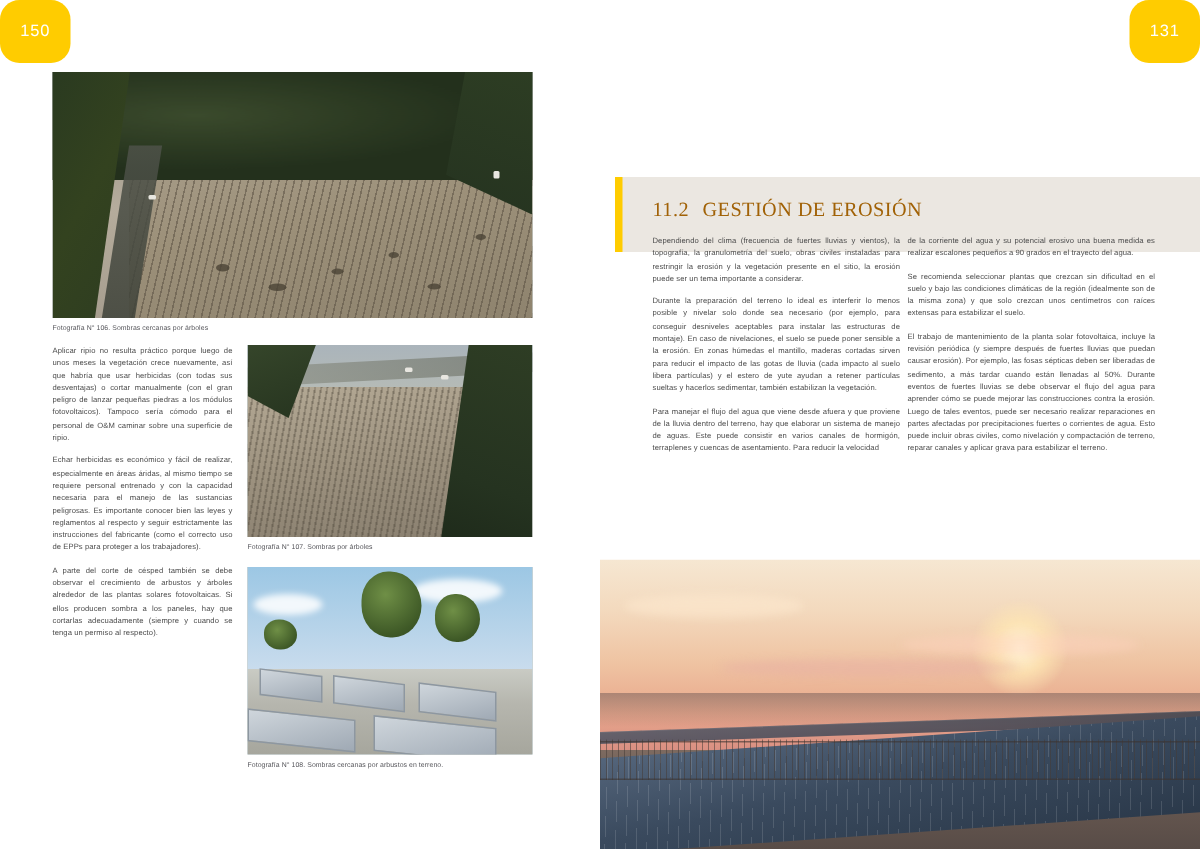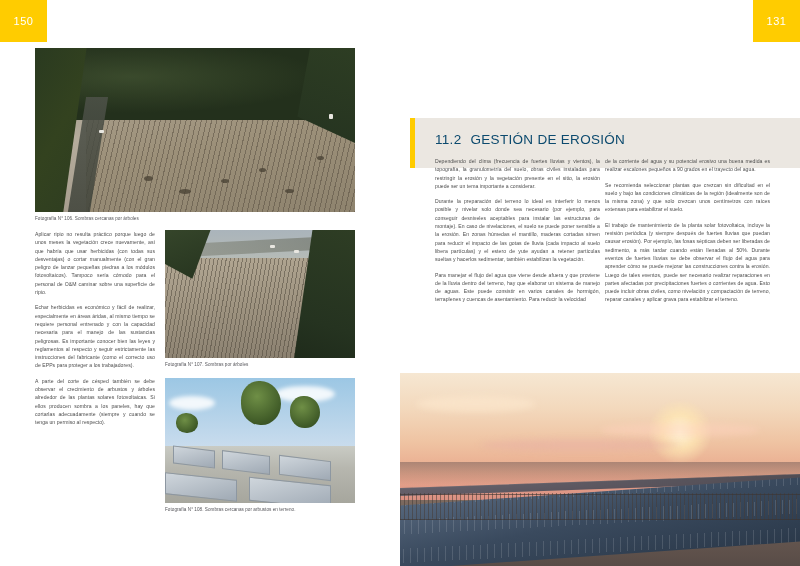--- a/index.html
+++ b/index.html
@@ -8,21 +8,21 @@
     background:#ffffff;
     font-family:"Liberation Sans", sans-serif;
     overflow:hidden;
   }
   .spread{position:relative;width:800px;height:566px;background:#ffffff;}
 
   
   .pagenum-tab{
     position:absolute;top:0;width:47px;height:42px;
     background:#fc0;
-    display:flex;align-items:center;justify-content:center;
+    display:flex;align-items:center;justify-content:center;border-radius:13px;
   }
   .pagenum-tab.left{left:0;}
   .pagenum-tab.right{right:0;}
   .pagenum{
     color:#ffffff;font-size:11px;letter-spacing:.6px;
     font-family:"Liberation Sans", sans-serif;
   }
 
   
   .body-text{
@@ -106,22 +106,22 @@
   .section-band{
     position:absolute;left:410px;top:118px;width:390px;height:50px;
     background:#ebe7e1;
   }
   .section-accent{
     position:absolute;left:410px;top:118px;width:5px;height:50px;
     background:#fc0;
   }
   .section-title{
     position:absolute;left:435px;top:132px;
-    font-size:13.5px;color:#0c4a6e;letter-spacing:.3px;
-    font-family:Liberation Sans, sans-serif;
+    font-size:13.5px;color:#a16207;letter-spacing:.3px;
+    font-family:Liberation Serif, serif;
   }
   .section-title .num{margin-right:9px;}
 
   .right-col-a{position:absolute;left:435px;top:157px;width:165px;}
   .right-col-b{position:absolute;left:605px;top:157px;width:165px;}
 
   
   .photo-bottom{position:absolute;left:400px;top:373px;width:400px;height:193px;overflow:hidden;}
   .pb-sky{position:absolute;inset:0;
     background:linear-gradient(180deg,

